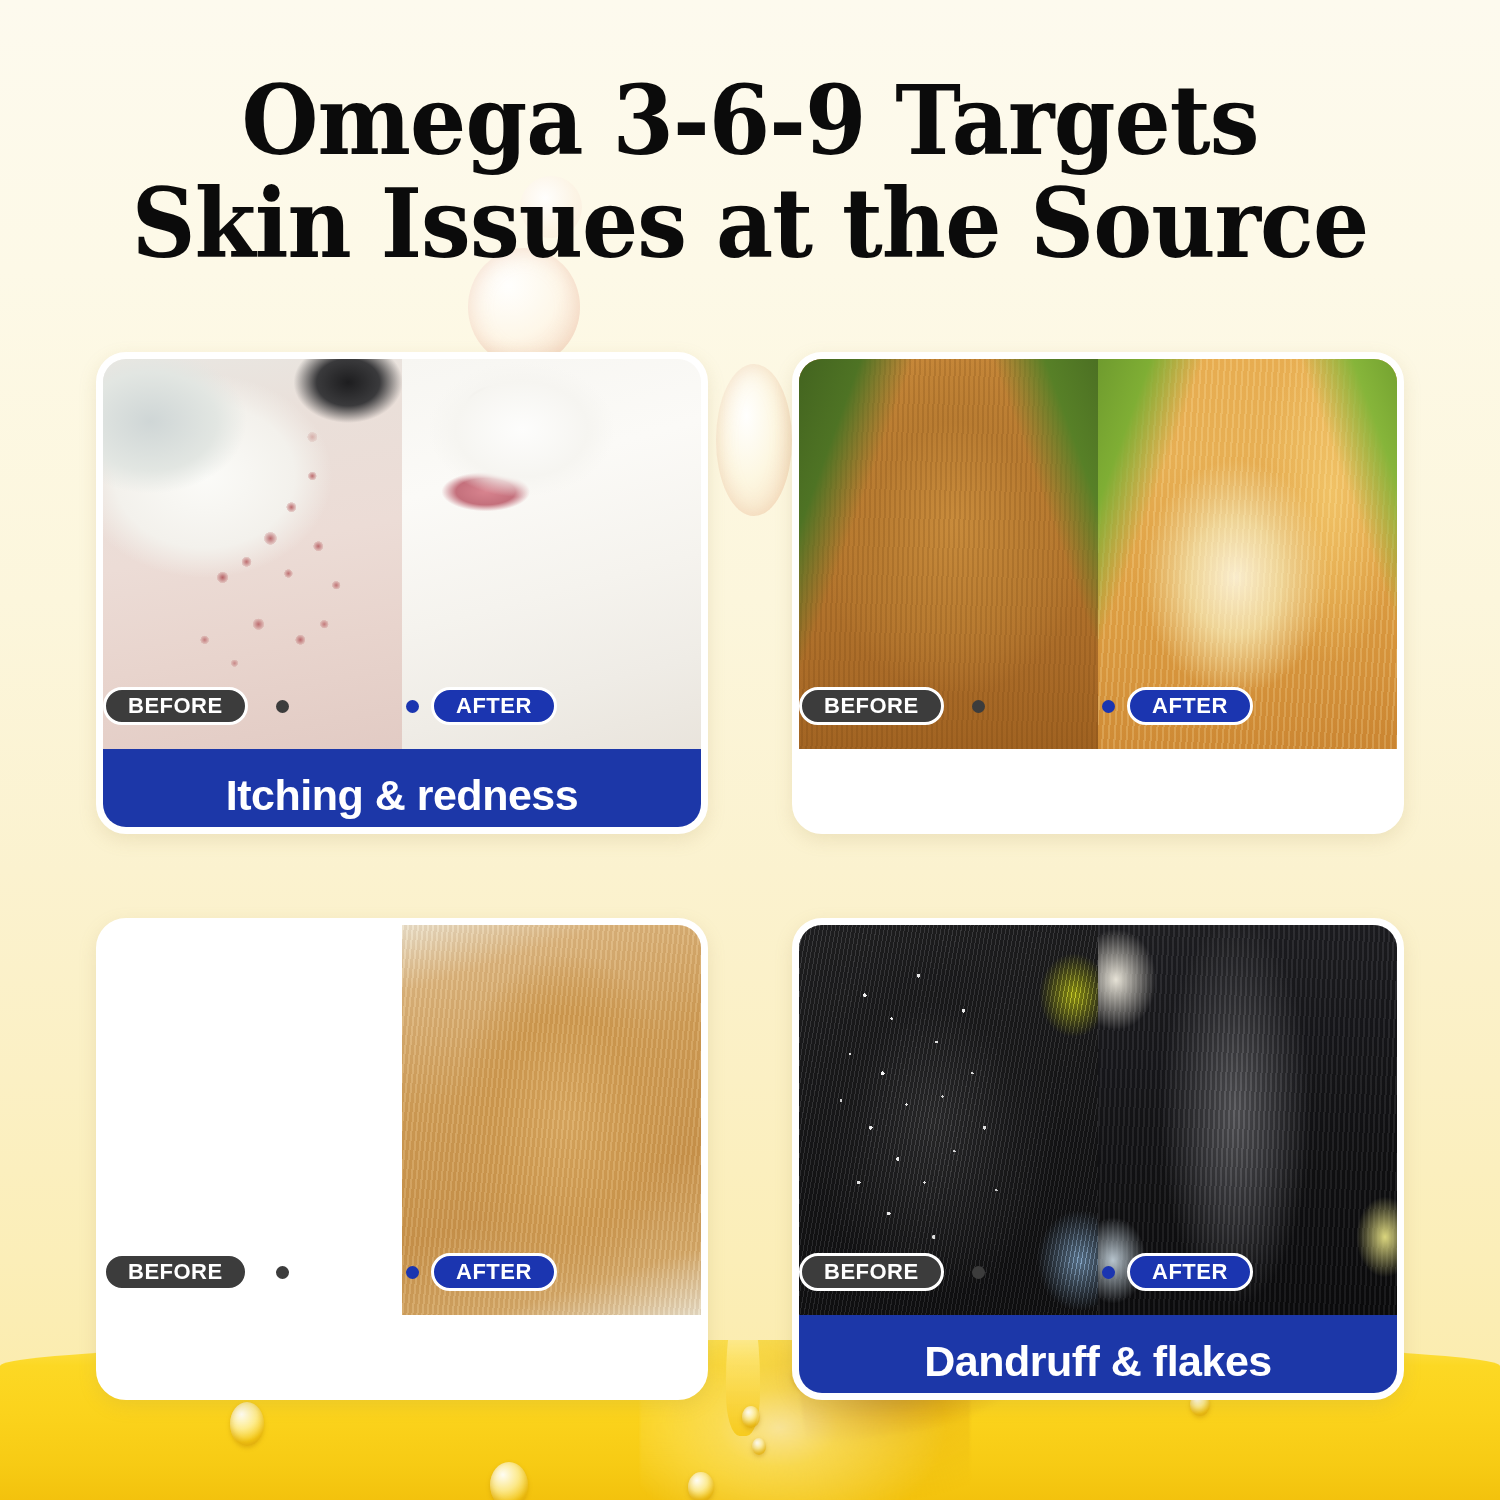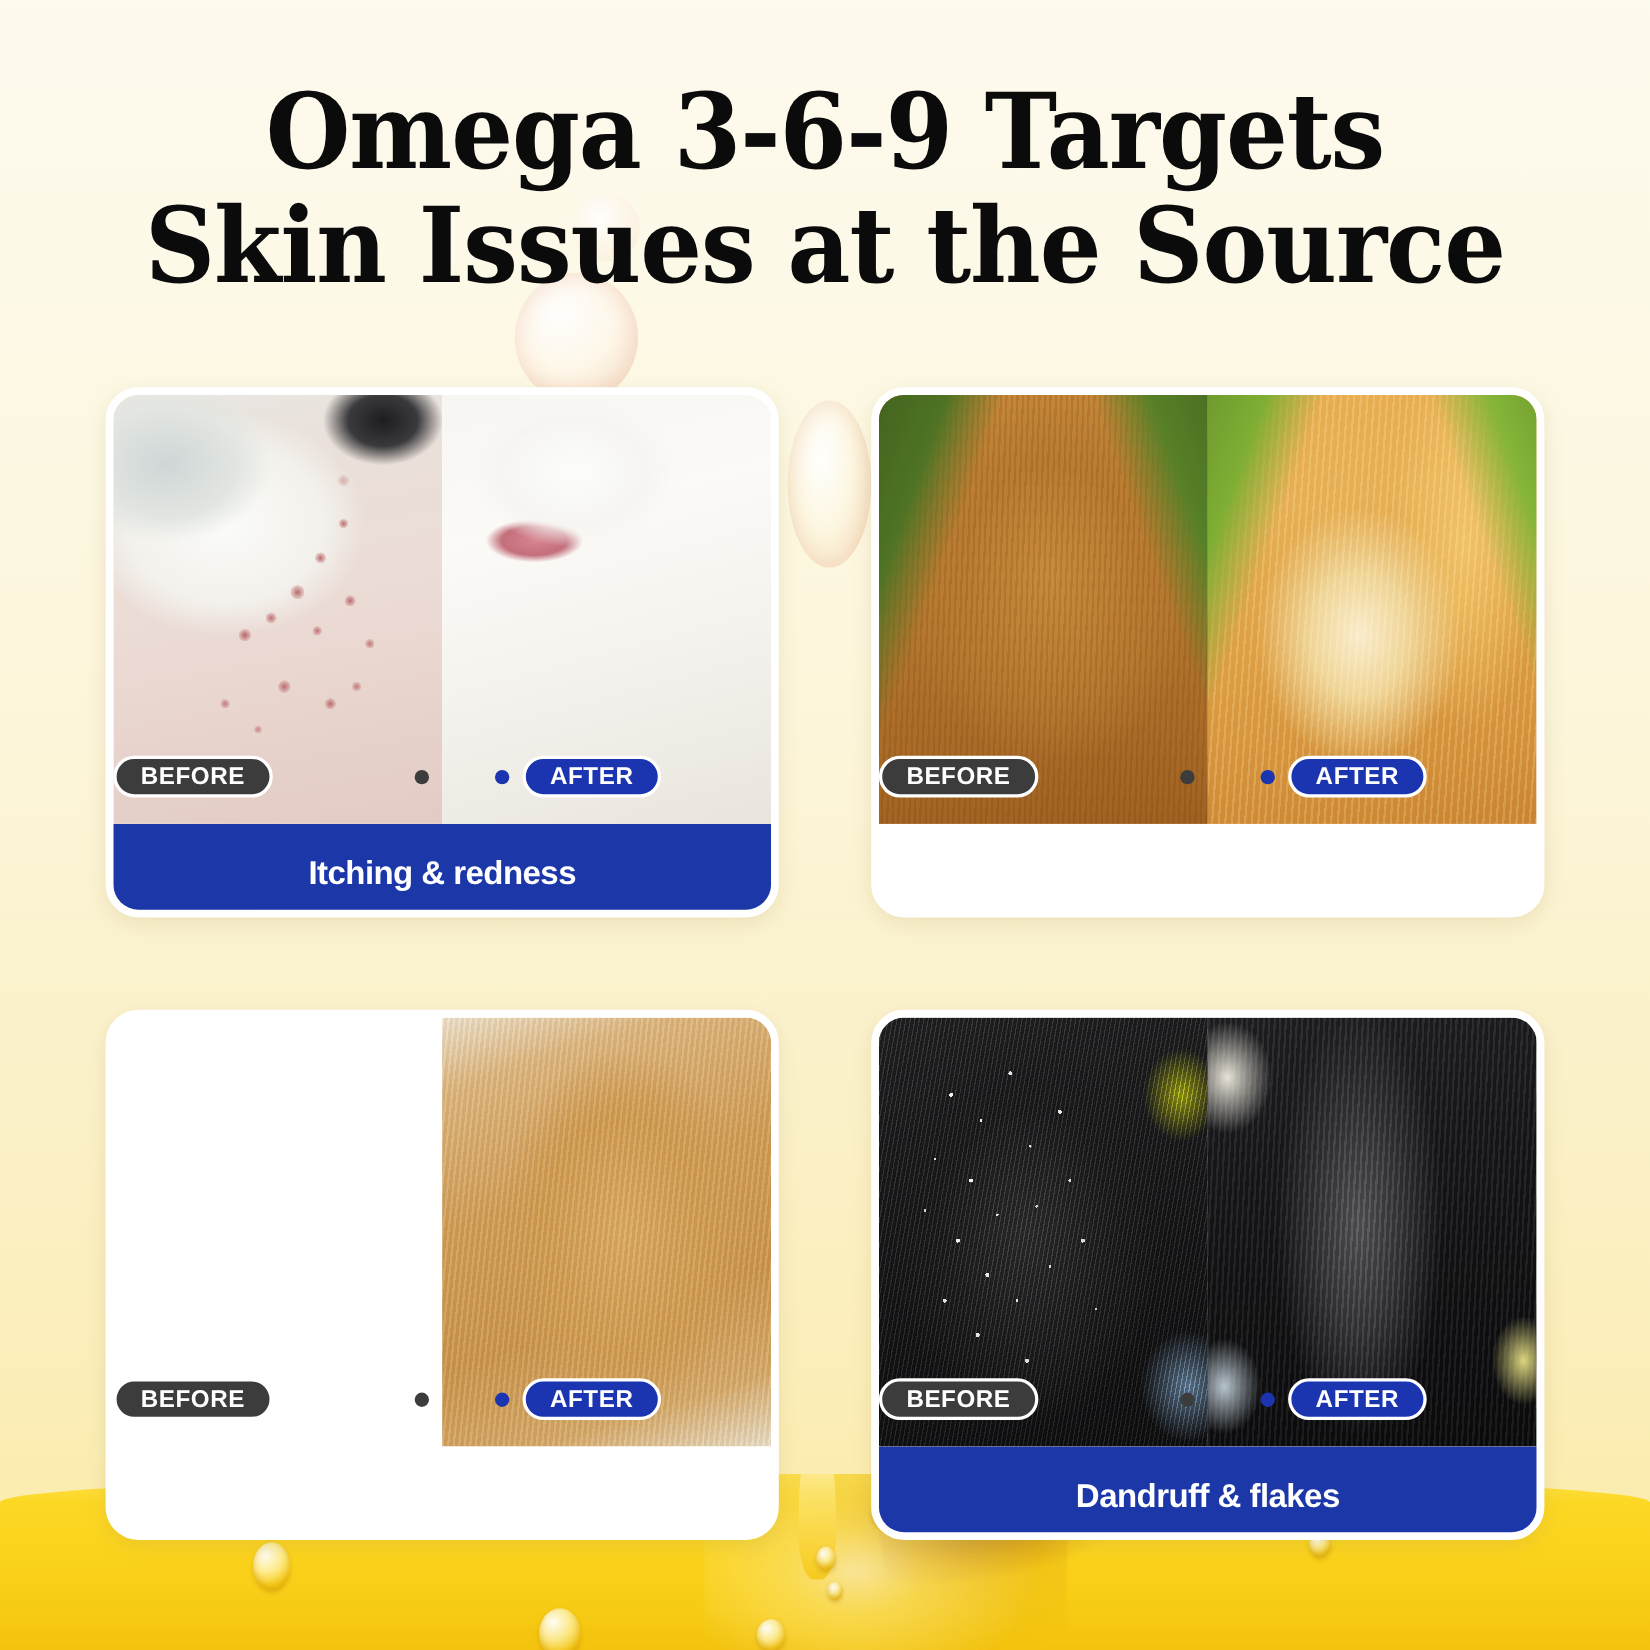--- a/index.html
+++ b/index.html
@@ -282,22 +282,22 @@
 
   
   .badge-row {
     position: absolute;
     left: 0; right: 0;
     bottom: 24px;
     display: flex;
     align-items: center;
     z-index: 3;
   }
-  .badge-row.before-row { justify-content: space-between; padding-right: 12px; gap: 16px; }
-  .badge-row.after-row  { justify-content: flex-start; padding-left: 24px; margin-left: 24px; }
+  .badge-row.before-row { justify-content: flex-start; padding-right: 12px; gap: 16px; }
+  .badge-row.after-row  { justify-content: flex-start; padding-left: 4px; }
 
   .badge {
     display: inline-flex;
     align-items: center;
     justify-content: center;
     height: 38px;
     padding: 0 22px;
     border-radius: 20px;
     border: 3px solid #ffffff;
     color: #ffffff;
@@ -320,21 +320,21 @@
 
   
   .card-label {
     height: 92px;
     background: #1c37a8;
     border-radius: 0 0 24px 24px;
     display: flex;
     align-items: center;
     justify-content: center;
     color: #ffffff;
-    font-size: 30px;
+    font-size: 43px;
     font-weight: bold;
     letter-spacing: -.5px;
     white-space: nowrap;
   }
 </style>
 </head>
 <body>
 
 <div class="bg"></div>
 

